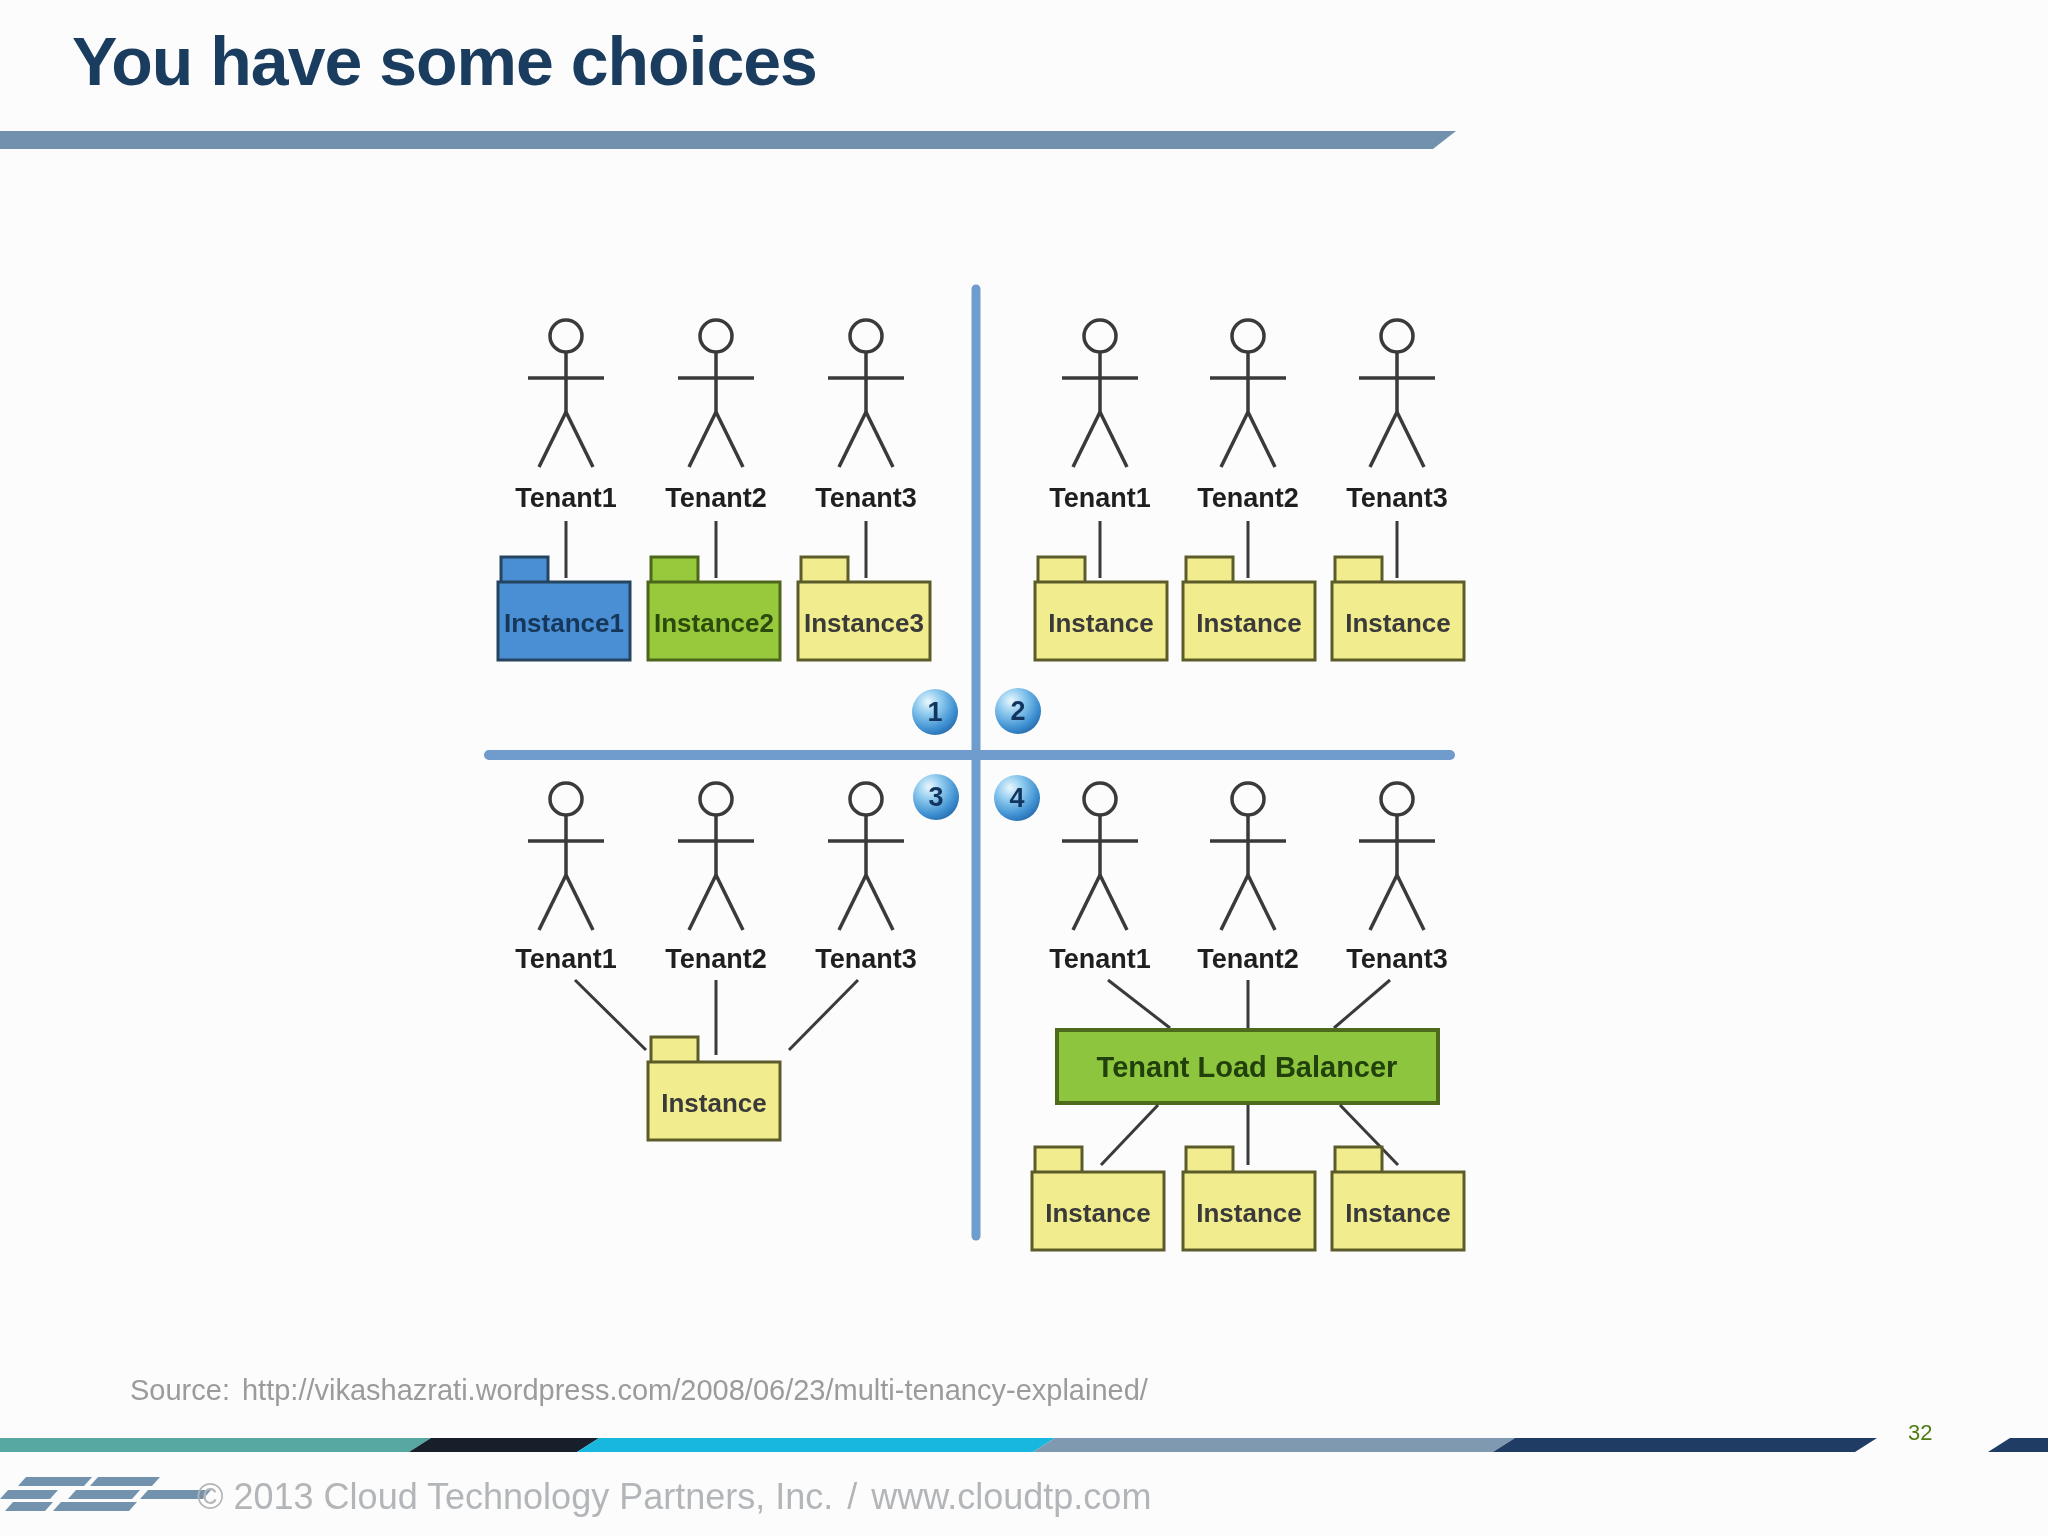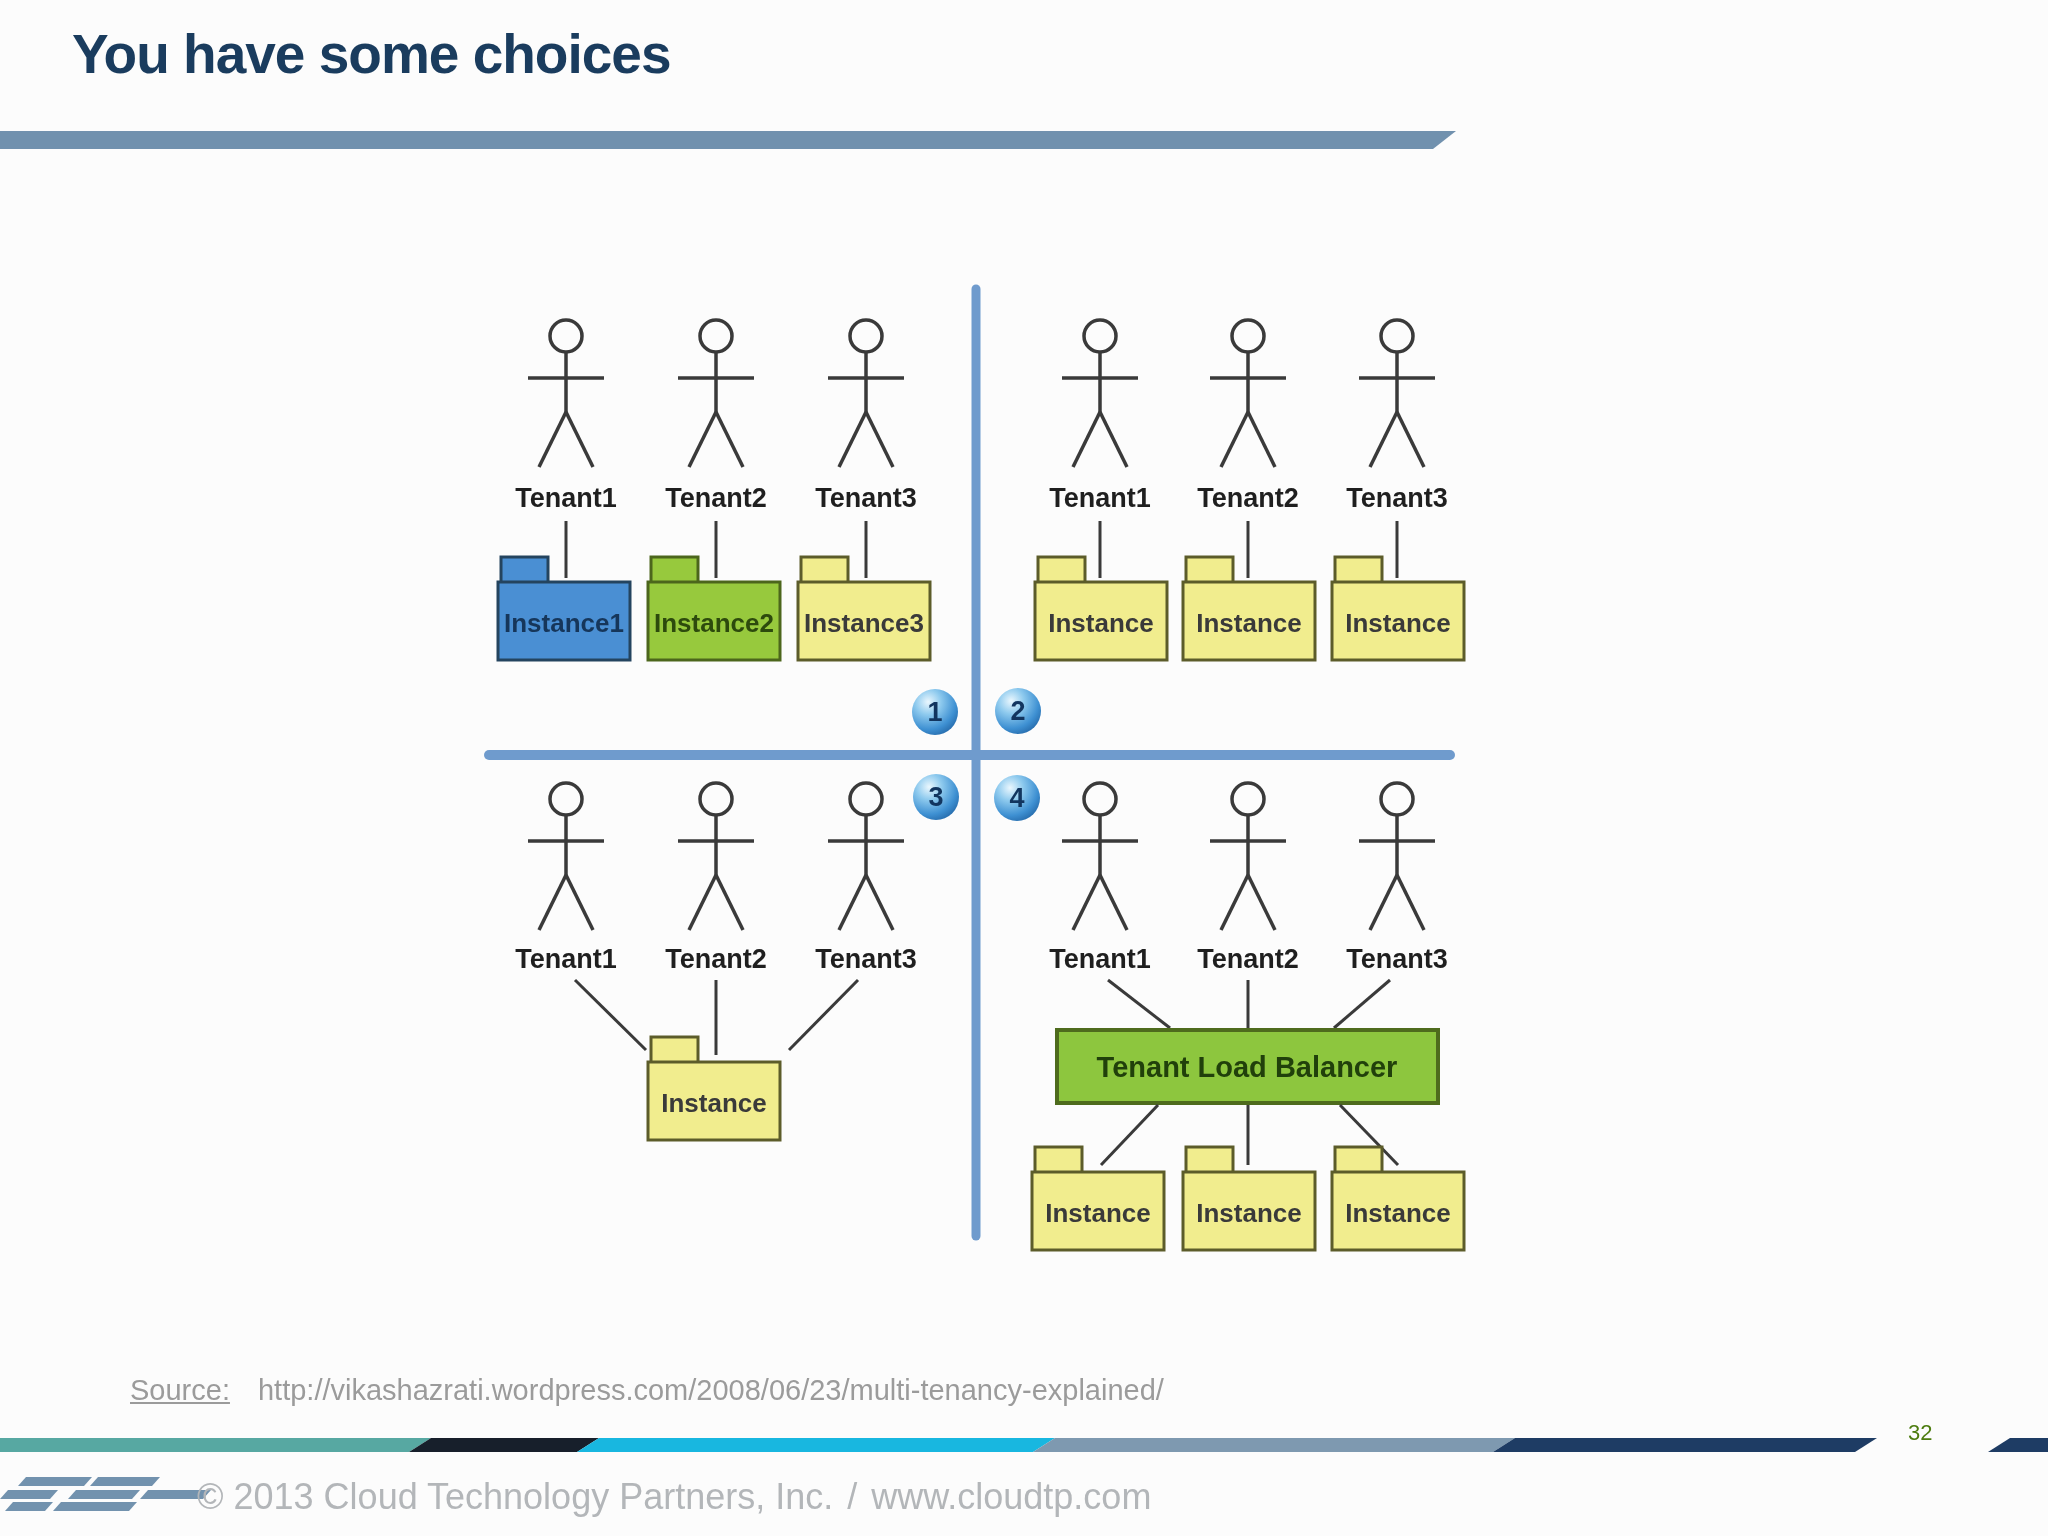--- a/index.html
+++ b/index.html
@@ -4,29 +4,29 @@
 <style>
   html,body{margin:0;padding:0;}
   body{
     width:2048px;height:1536px;position:relative;overflow:hidden;
     background:#fcfcfc;
     font-family:"Liberation Sans",sans-serif;
   }
   .abs{position:absolute;}
   #slide-title{
     left:72px;top:22px;
-    font-size:55px;font-weight:bold;color:#1a3c5e;
+    font-size:68px;font-weight:bold;color:#1a3c5e;
     letter-spacing:-1px;z-index:5;
   }
   #diagram-svg{left:0;top:0;z-index:1;}
   #source-line{
     left:130px;top:1374px;z-index:5;
     font-size:29px;color:#9b9b9b;white-space:nowrap;
   }
-  #source-line .src-label{margin-right:28px;text-decoration:underline;}
+  #source-line .src-label{margin-right:12px;}
   #footer-line{
     left:197px;top:1476px;z-index:5;
     font-size:36px;color:#b3b6b9;white-space:nowrap;
   }
   #footer-line .sep{margin:0 14px;}
   #page-number{
     left:1908px;top:1420px;width:70px;text-align:left;z-index:5;
     font-size:22px;color:#4d7c0f;
   }
   text{font-family:"Liberation Sans",sans-serif;}

